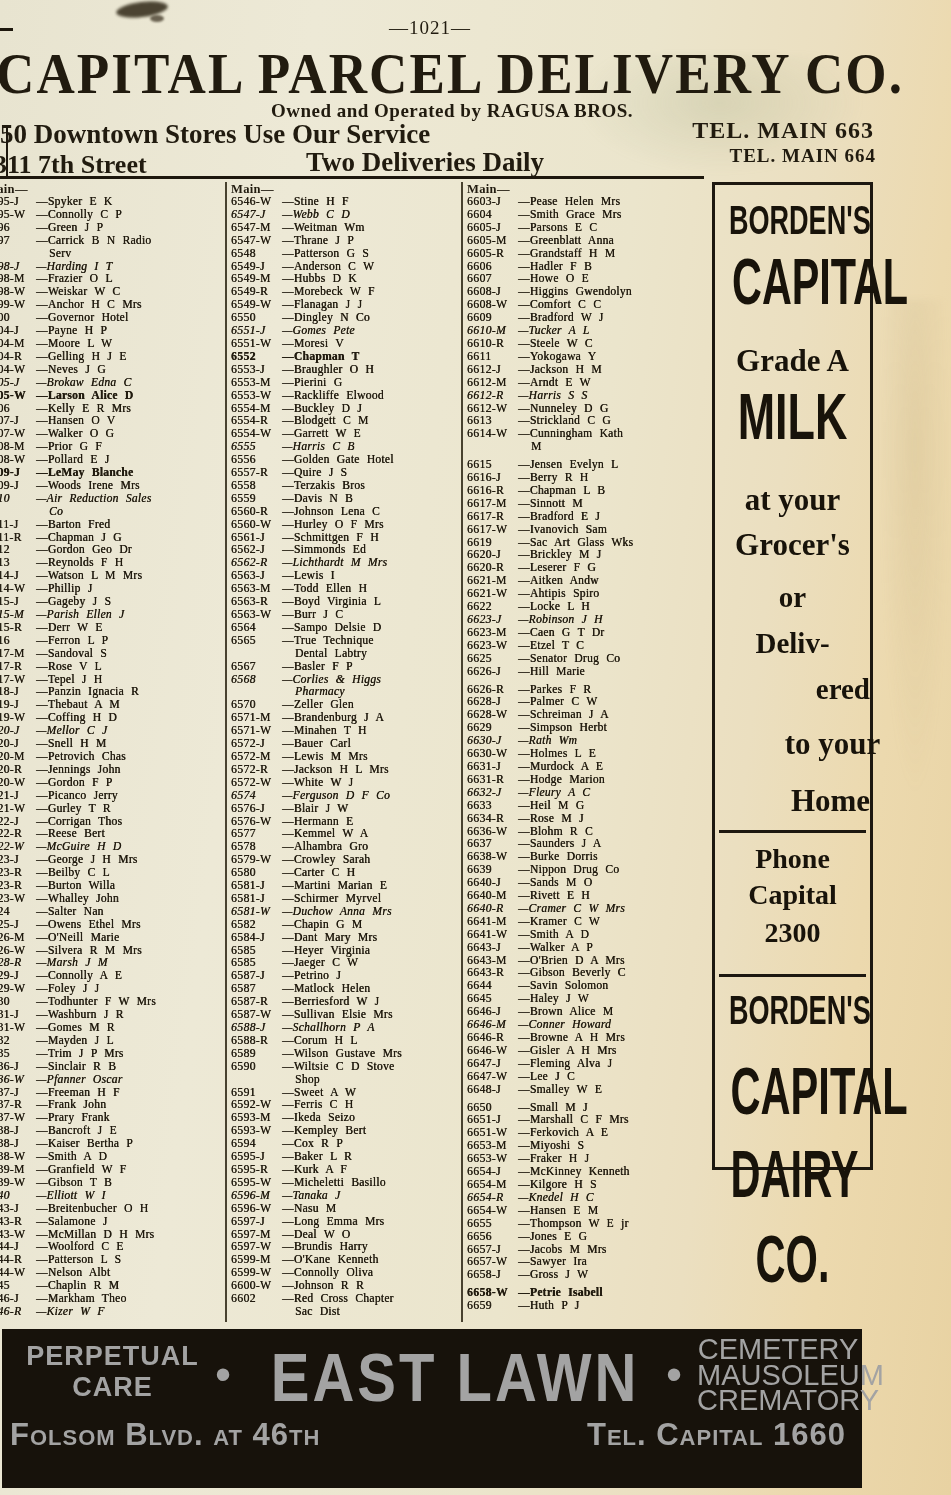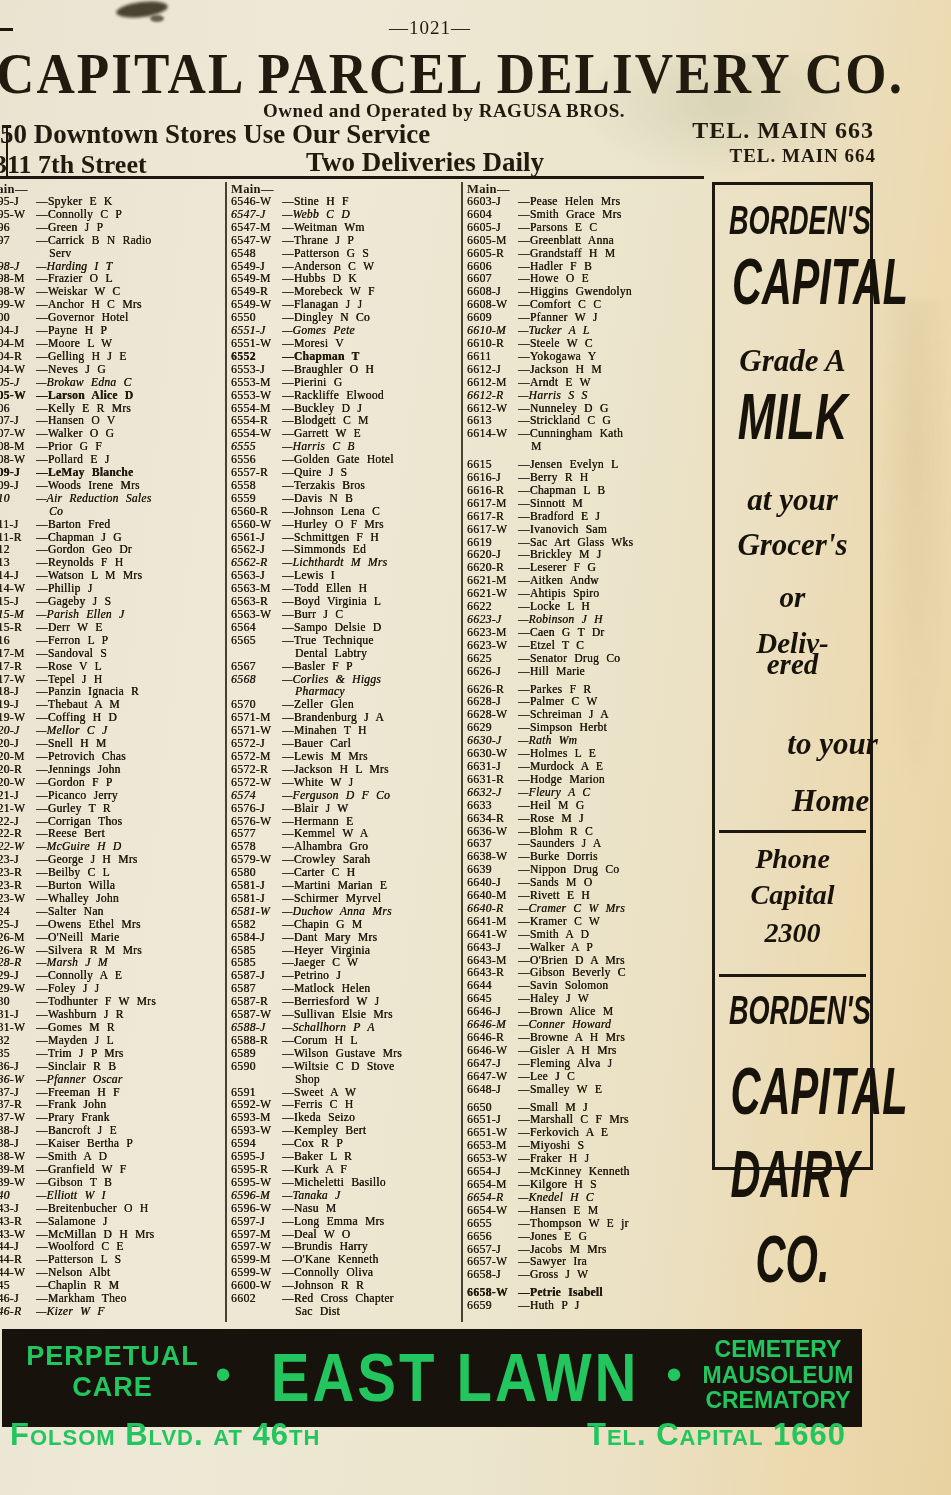--- a/index.html
+++ b/index.html
@@ -4,21 +4,21 @@
 <style>
   html,body{margin:0;padding:0;}
   #page{
     position:relative;width:951px;height:1495px;overflow:hidden;
     background:linear-gradient(97deg,#e8e4d0 0%,#ede9d6 28%,#ebe5cc 58%,#ebdfc0 74%,#ecd9ae 86%,#e8d2a2 100%);
     font-family:"Liberation Serif","DejaVu Serif",serif;color:#211b0f;
   }
   
   .pageno{position:absolute;top:17px;left:0;width:860px;text-align:center;font-size:19px;letter-spacing:1px;}
   .title{position:absolute;top:42px;left:0;width:900px;text-align:center;font-size:51px;font-weight:bold;letter-spacing:2px;transform:scale(1.04,1.1);transform-origin:center top;white-space:nowrap;}
-  .owned{position:absolute;top:100px;left:4px;width:880px;text-align:center;font-weight:bold;font-size:19px;letter-spacing:0.5px;}
+  .owned{position:absolute;top:100px;left:12px;width:880px;text-align:center;font-weight:bold;font-size:19px;letter-spacing:0.5px;}
   .svc1{position:absolute;top:119px;left:0;width:880px;text-align:left;font-weight:bold;font-size:27px;}
   .svc2{position:absolute;top:147px;left:0;width:850px;text-align:center;font-weight:bold;font-size:27px;}
   .addr{position:absolute;top:150px;left:-6px;font-weight:bold;font-size:26px;}
   .tel1{position:absolute;top:117px;right:77px;font-weight:bold;font-size:24px;letter-spacing:1px;}
   .tel2{position:absolute;top:145px;right:75px;font-weight:bold;font-size:19px;letter-spacing:1px;}
   .hdr-rule{position:absolute;top:176px;left:0;width:704px;height:3px;background:#1d170d;}
   .hdr-left-border{position:absolute;top:127px;left:6px;width:2px;height:49px;background:#1d170d;}
   .hdr-top-tick{position:absolute;top:28px;left:0;width:13px;height:3px;background:#1d170d;}
   .smudge{position:absolute;top:2px;left:116px;width:52px;height:15px;background:#3a3221;border-radius:50%;transform:rotate(-7deg);filter:blur(1.5px);opacity:.9;}
   .smudge2{position:absolute;top:15px;left:150px;width:14px;height:7px;background:#4a4130;border-radius:50%;filter:blur(1px);opacity:.8;}
@@ -34,52 +34,52 @@
   .vrule1{left:225px;} .vrule2{left:461px;}
   .exch{font-weight:bold;font-size:12.6px;line-height:13px;letter-spacing:.3px;}
   .entry{position:relative;padding-left:51px;font-size:11.6px;line-height:12.9px;letter-spacing:.25px;white-space:nowrap;text-shadow:.3px 0 0 currentColor;}
   .entry .num{position:absolute;left:0;top:0;letter-spacing:.4px;}
   .entry .nm{word-spacing:4px;}
   .entry .cont{padding-left:13px;}
   .it{font-style:italic;}
   .bd{font-weight:bold;}
   .gap{margin-bottom:5px;}
   
-  #sidebar-ad{position:absolute;left:712px;top:182px;width:161px;height:988px;border:3px solid #1d1810;box-sizing:border-box;font-style:italic;}
+  #sidebar-ad{position:absolute;left:712px;top:182px;width:161px;height:988px;border:3px solid #1d1810;box-sizing:border-box;}
   #ad-lines{position:absolute;left:0;top:0;right:0;bottom:0;}
   .ad-line{position:absolute;left:0;width:100%;text-align:center;font-weight:bold;color:#18130a;white-space:nowrap;}
   .gothic{font-family:"Liberation Sans","DejaVu Sans",sans-serif;}
   .serifline{font-family:"Liberation Serif","DejaVu Serif",serif;}
   #ad-lines .ad-line:nth-child(1){top:16px;font-size:33px;transform:scale(.82,1.25);}
   #ad-lines .ad-line:nth-child(2){top:66px;font-size:53px;transform:scale(.78,1.22);}
   #ad-lines .ad-line:nth-child(3){top:158px;font-size:31px;}
   #ad-lines .ad-line:nth-child(4){top:202px;font-size:51px;transform:scale(.88,1.28);}
   #ad-lines .ad-line:nth-child(5){top:297px;font-size:31px;}
   #ad-lines .ad-line:nth-child(6){top:342px;font-size:31px;}
   #ad-lines .ad-line:nth-child(7){top:396px;font-size:29px;}
   #ad-lines .ad-line:nth-child(8){top:442px;font-size:29px;}
-  #ad-lines .ad-line:nth-child(9){top:463px;font-size:29px;}
+  #ad-lines .ad-line:nth-child(9){top:488px;font-size:29px;text-align:right;}
   #ad-lines .ad-line:nth-child(10){top:541px;font-size:31px;padding-left:40px;}
   #ad-lines .ad-line:nth-child(11){top:598px;font-size:31px;padding-left:38px;}
   #ad-lines .ad-line:nth-child(12){top:658px;font-size:28px;}
   #ad-lines .ad-line:nth-child(13){top:694px;font-size:28px;}
   #ad-lines .ad-line:nth-child(14){top:732px;font-size:28px;}
   #ad-lines .ad-line:nth-child(15){top:806px;font-size:33px;transform:scale(.82,1.25);}
   #ad-lines .ad-line:nth-child(16){top:876px;font-size:52px;transform:scale(.8,1.28);}
   #ad-lines .ad-line:nth-child(17){top:959px;font-size:52px;transform:scale(.8,1.28);}
   #ad-lines .ad-line:nth-child(18){top:1044px;font-size:52px;transform:scale(.8,1.28);}
   .ad-hr{position:absolute;left:4px;right:4px;height:3px;background:#1d1810;}
   .ad-hr1{top:645px;} .ad-hr2{top:789px;}
   
-  #banner{position:absolute;left:2px;top:1329px;width:860px;height:98px;background:#17120b;color:#22c55e;font-family:"Liberation Sans","DejaVu Sans",sans-serif;}
+  #banner{position:absolute;left:2px;top:1329px;width:860px;height:159px;background:#17120b;color:#a3a3a3;font-family:"Liberation Sans","DejaVu Sans",sans-serif;}
   .b-left{position:absolute;left:8px;top:12px;width:205px;text-align:center;font-size:27px;line-height:31px;font-weight:bold;letter-spacing:1px;}
   .b-dot1{position:absolute;left:213px;top:18px;font-size:46px;}
   .b-dot2{position:absolute;left:664px;top:18px;font-size:46px;}
   .b-name{position:absolute;left:243px;top:8px;width:420px;text-align:center;font-size:58px;font-weight:bold;letter-spacing:3px;transform:scaleY(1.18);transform-origin:center top;white-space:nowrap;}
-  .b-right{position:absolute;left:695px;top:8px;width:162px;text-align:center;font-size:23px;line-height:25.5px;font-weight:bold;}
+  .b-right{position:absolute;left:695px;top:8px;width:162px;text-align:center;font-size:29px;line-height:25.5px;font-weight:normal;}
   .b-bottom-left{position:absolute;left:8px;top:88px;font-size:31px;font-weight:bold;font-variant:small-caps;letter-spacing:1px;}
   .b-bottom-right{position:absolute;right:16px;top:88px;font-size:31px;font-weight:bold;font-variant:small-caps;letter-spacing:1px;}
 </style>
 </head>
 <body>
 
 <div id="page">
 
   <div class="smudge"></div>
   <div class="smudge2"></div>
@@ -277,21 +277,21 @@
       <div class="exch">Main—</div>
       <div class="entry"><span class="num">6603-J</span><span class="nm">—Pease Helen Mrs</span></div>
       <div class="entry"><span class="num">6604</span><span class="nm">—Smith Grace Mrs</span></div>
       <div class="entry"><span class="num">6605-J</span><span class="nm">—Parsons E C</span></div>
       <div class="entry"><span class="num">6605-M</span><span class="nm">—Greenblatt Anna</span></div>
       <div class="entry"><span class="num">6605-R</span><span class="nm">—Grandstaff H M</span></div>
       <div class="entry"><span class="num">6606</span><span class="nm">—Hadler F B</span></div>
       <div class="entry"><span class="num">6607</span><span class="nm">—Howe O E</span></div>
       <div class="entry"><span class="num">6608-J</span><span class="nm">—Higgins Gwendolyn</span></div>
       <div class="entry"><span class="num">6608-W</span><span class="nm">—Comfort C C</span></div>
-      <div class="entry"><span class="num">6609</span><span class="nm">—Pfanner W J</span></div>
+      <div class="entry"><span class="num">6609</span><span class="nm">—Bradford W J</span></div>
       <div class="entry it"><span class="num">6610-M</span><span class="nm">—Tucker A L</span></div>
       <div class="entry"><span class="num">6610-R</span><span class="nm">—Steele W C</span></div>
       <div class="entry"><span class="num">6611</span><span class="nm">—Yokogawa Y</span></div>
       <div class="entry"><span class="num">6612-J</span><span class="nm">—Jackson H M</span></div>
       <div class="entry"><span class="num">6612-M</span><span class="nm">—Arndt E W</span></div>
       <div class="entry it"><span class="num">6612-R</span><span class="nm">—Harris S S</span></div>
       <div class="entry"><span class="num">6612-W</span><span class="nm">—Nunneley D G</span></div>
       <div class="entry"><span class="num">6613</span><span class="nm">—Strickland C G</span></div>
       <div class="entry gap"><span class="num">6614-W</span><span class="nm">—Cunningham Kath<br><span class="cont">M</span></span></div>
       <div class="entry"><span class="num">6615</span><span class="nm">—Jensen Evelyn L</span></div>

